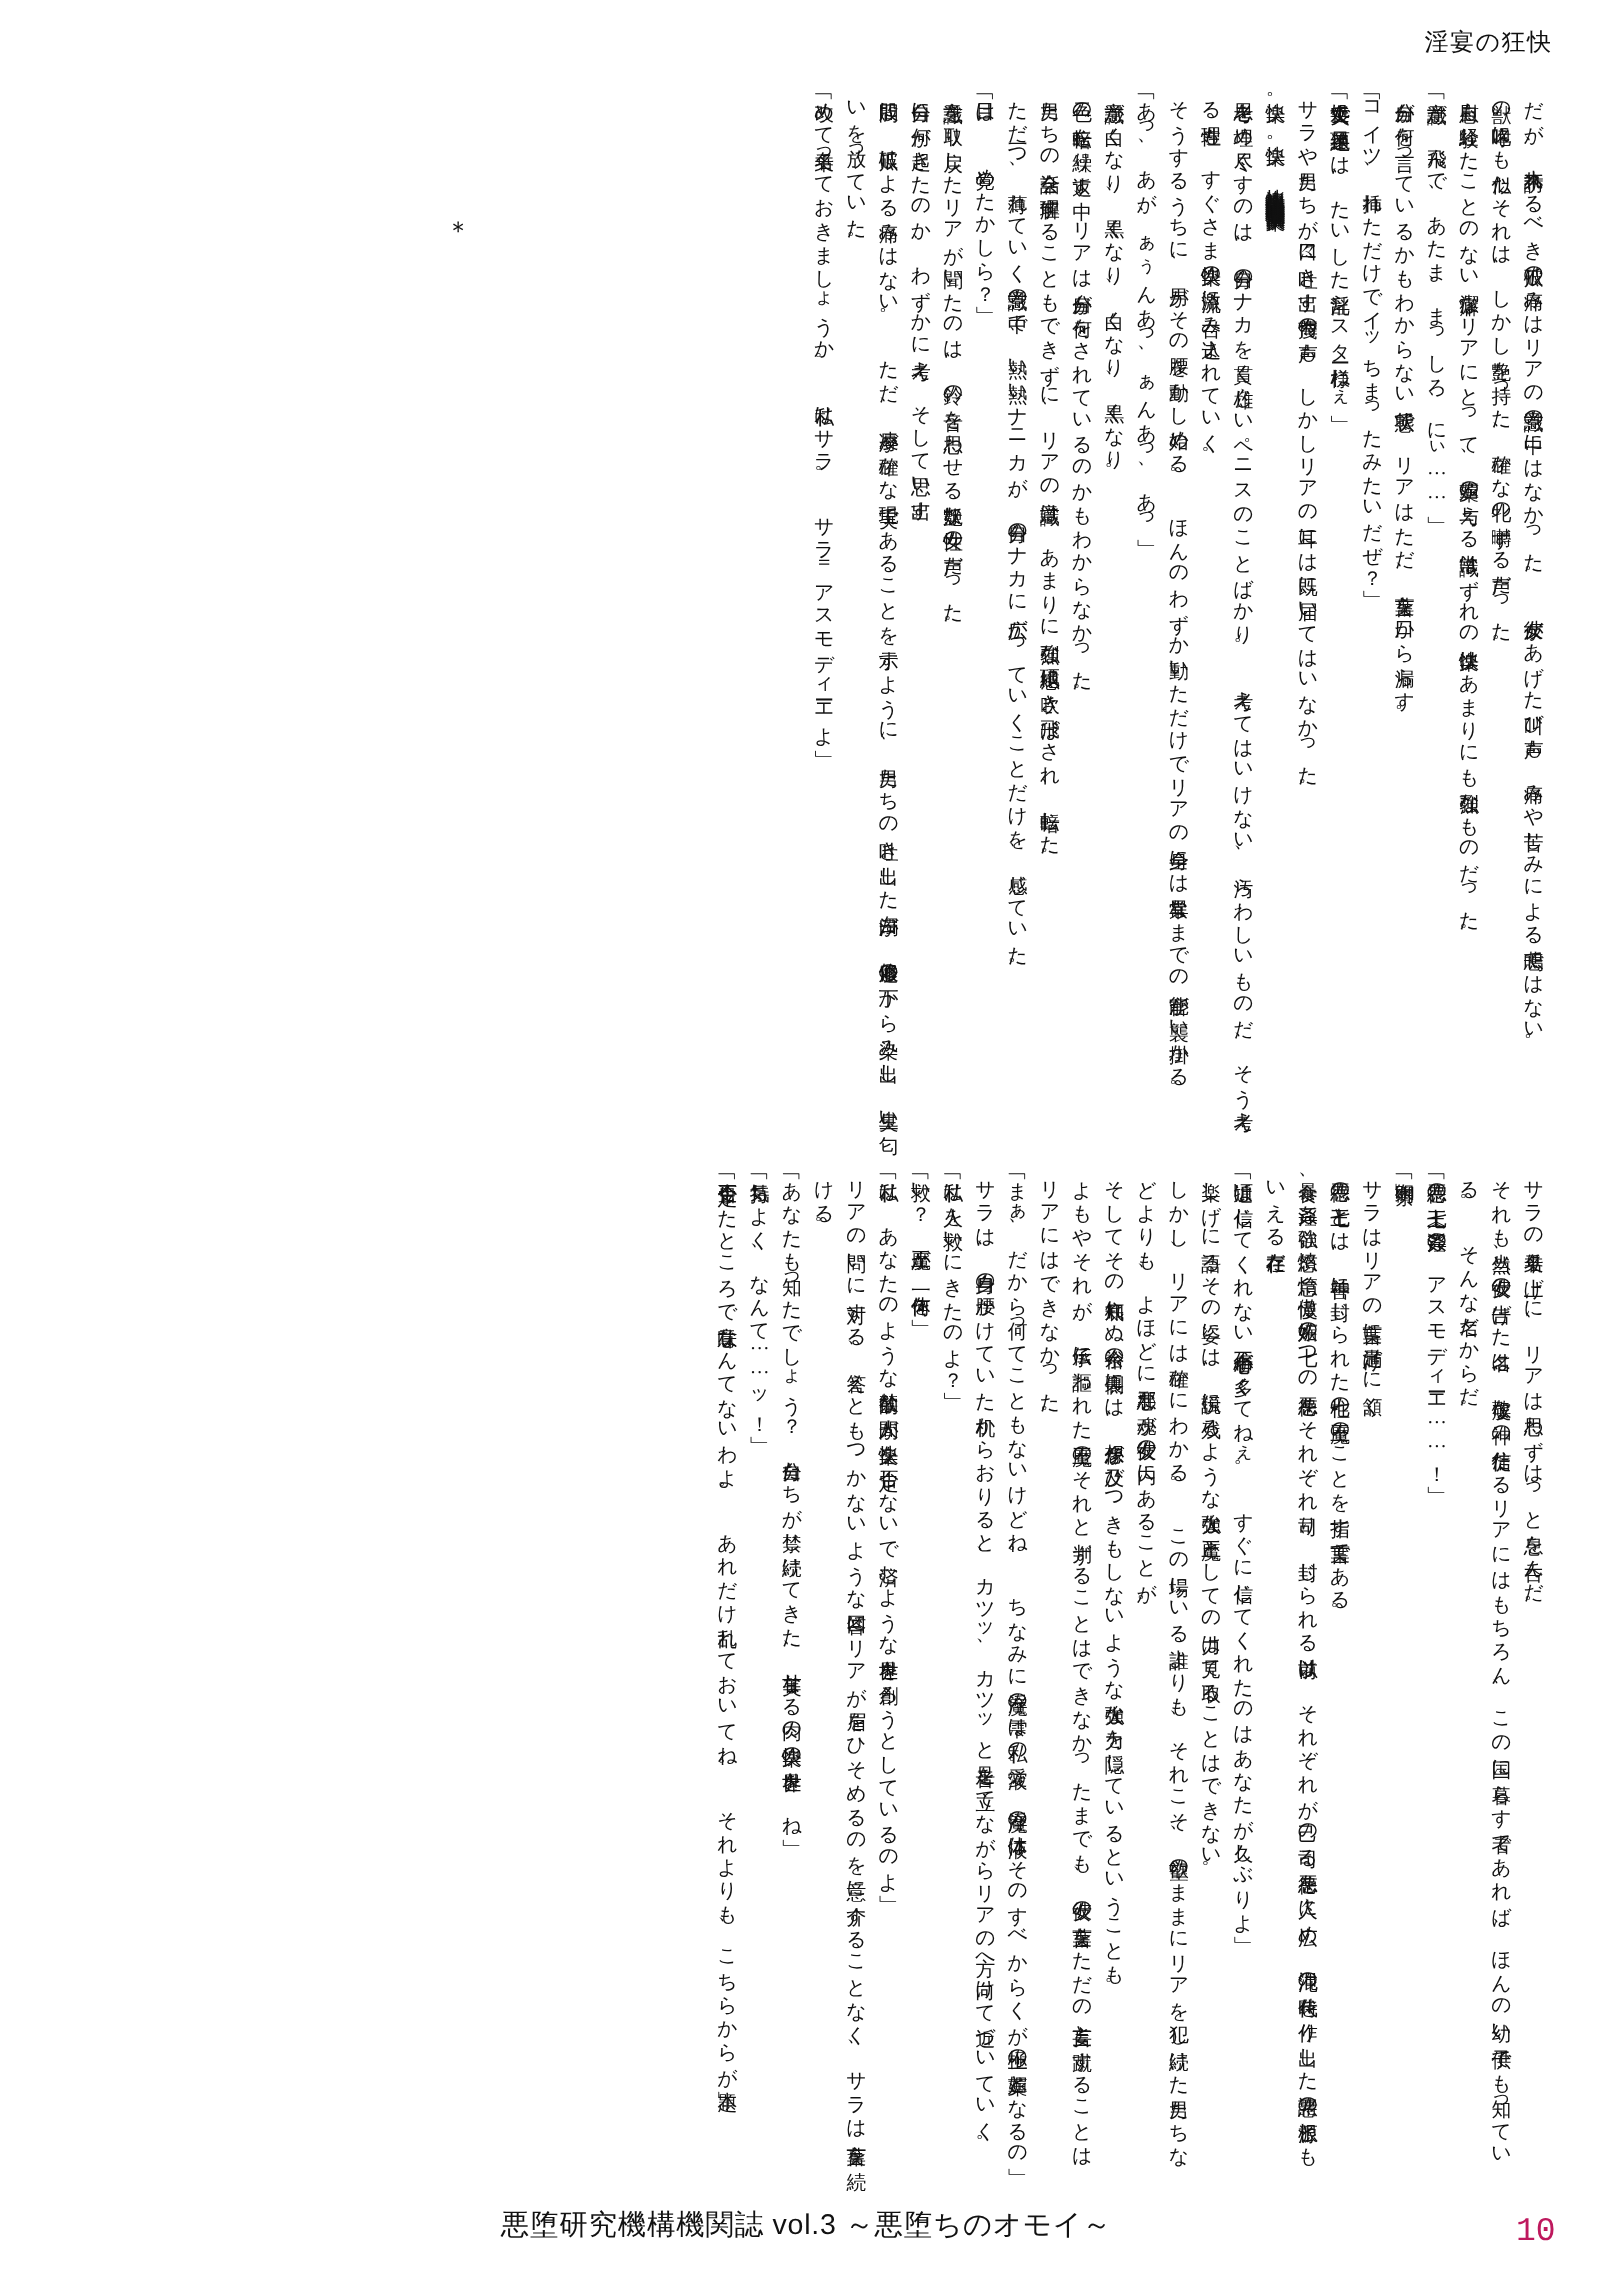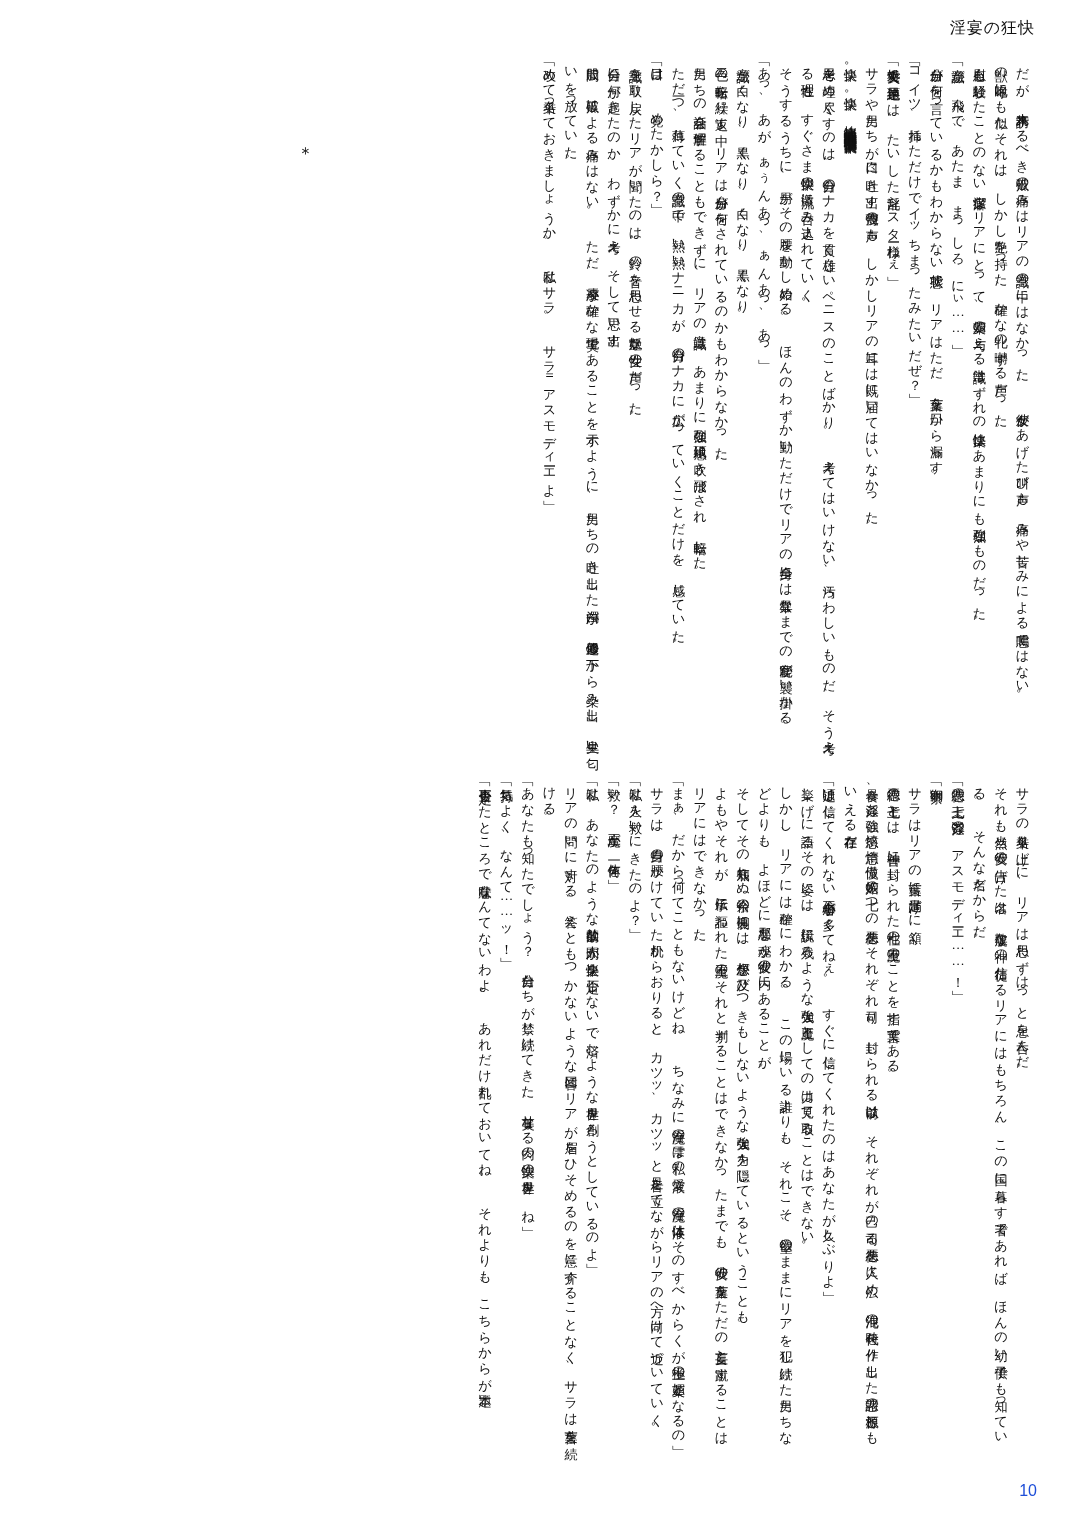--- a/index.html
+++ b/index.html
@@ -42,23 +42,23 @@
     font-size: 19px;
     font-family: "Liberation Sans", sans-serif;
     letter-spacing: 0.5px;
     color: #111;
     white-space: nowrap;
   }
   .page-number {
     position: absolute;
     right: 38px;
     bottom: 18px;
-    font-size: 16px;
-    font-family: Liberation Sans, sans-serif;
-    color: #1d4ed8;
+    font-size: 22px;
+    font-family: Liberation Mono, monospace;
+    color: #be185d;
   }
 
   
   .vblock {
     position: absolute;
     writing-mode: vertical-rl;
     -webkit-writing-mode: vertical-rl;
     text-orientation: upright;
     font-size: 13.2px;
     line-height: 21.5px;
@@ -139,16 +139,17 @@
 「まぁ、だから何ってこともないけどね。　ちなみに淫魔の雫は私の愛液。　淫魔の体液はそのすべからくが極上の媚薬となるの」
 サラは、自身の腰かけていた机からおりると、カツッ、カツッと足音を立てながらリアの方へ向けて近づいていく。
 「私は人を救いにきたのよ？」
 「救い？　魔王が、一体何を」
 「私は、あなたのような禁欲的な人間が快楽を否定しないで済むような世界を創ろうとしているのよ」
 リアの問いに対する、答えともつかないような回答にリアが眉をひそめるのを意に介することなく、サラは言葉を続ける。
 「あなたも知ったでしょう？　自分たちが禁じ続けてきた、甘美なる肉の快楽の世界を、ね」
 「気持ちよく、なんて……ッ！」
 「今更否定したところで意味なんてないわよ。　あれだけ乱れておいてね。　それよりも、こちらからが本題」</div>
 
+  <div class="footer-title">悪堕研究機構機関誌 vol.3 ～悪堕ちのオモイ～</div>
 
   <div class="page-number">10</div>
 
 </div>
 
 </body></html>

